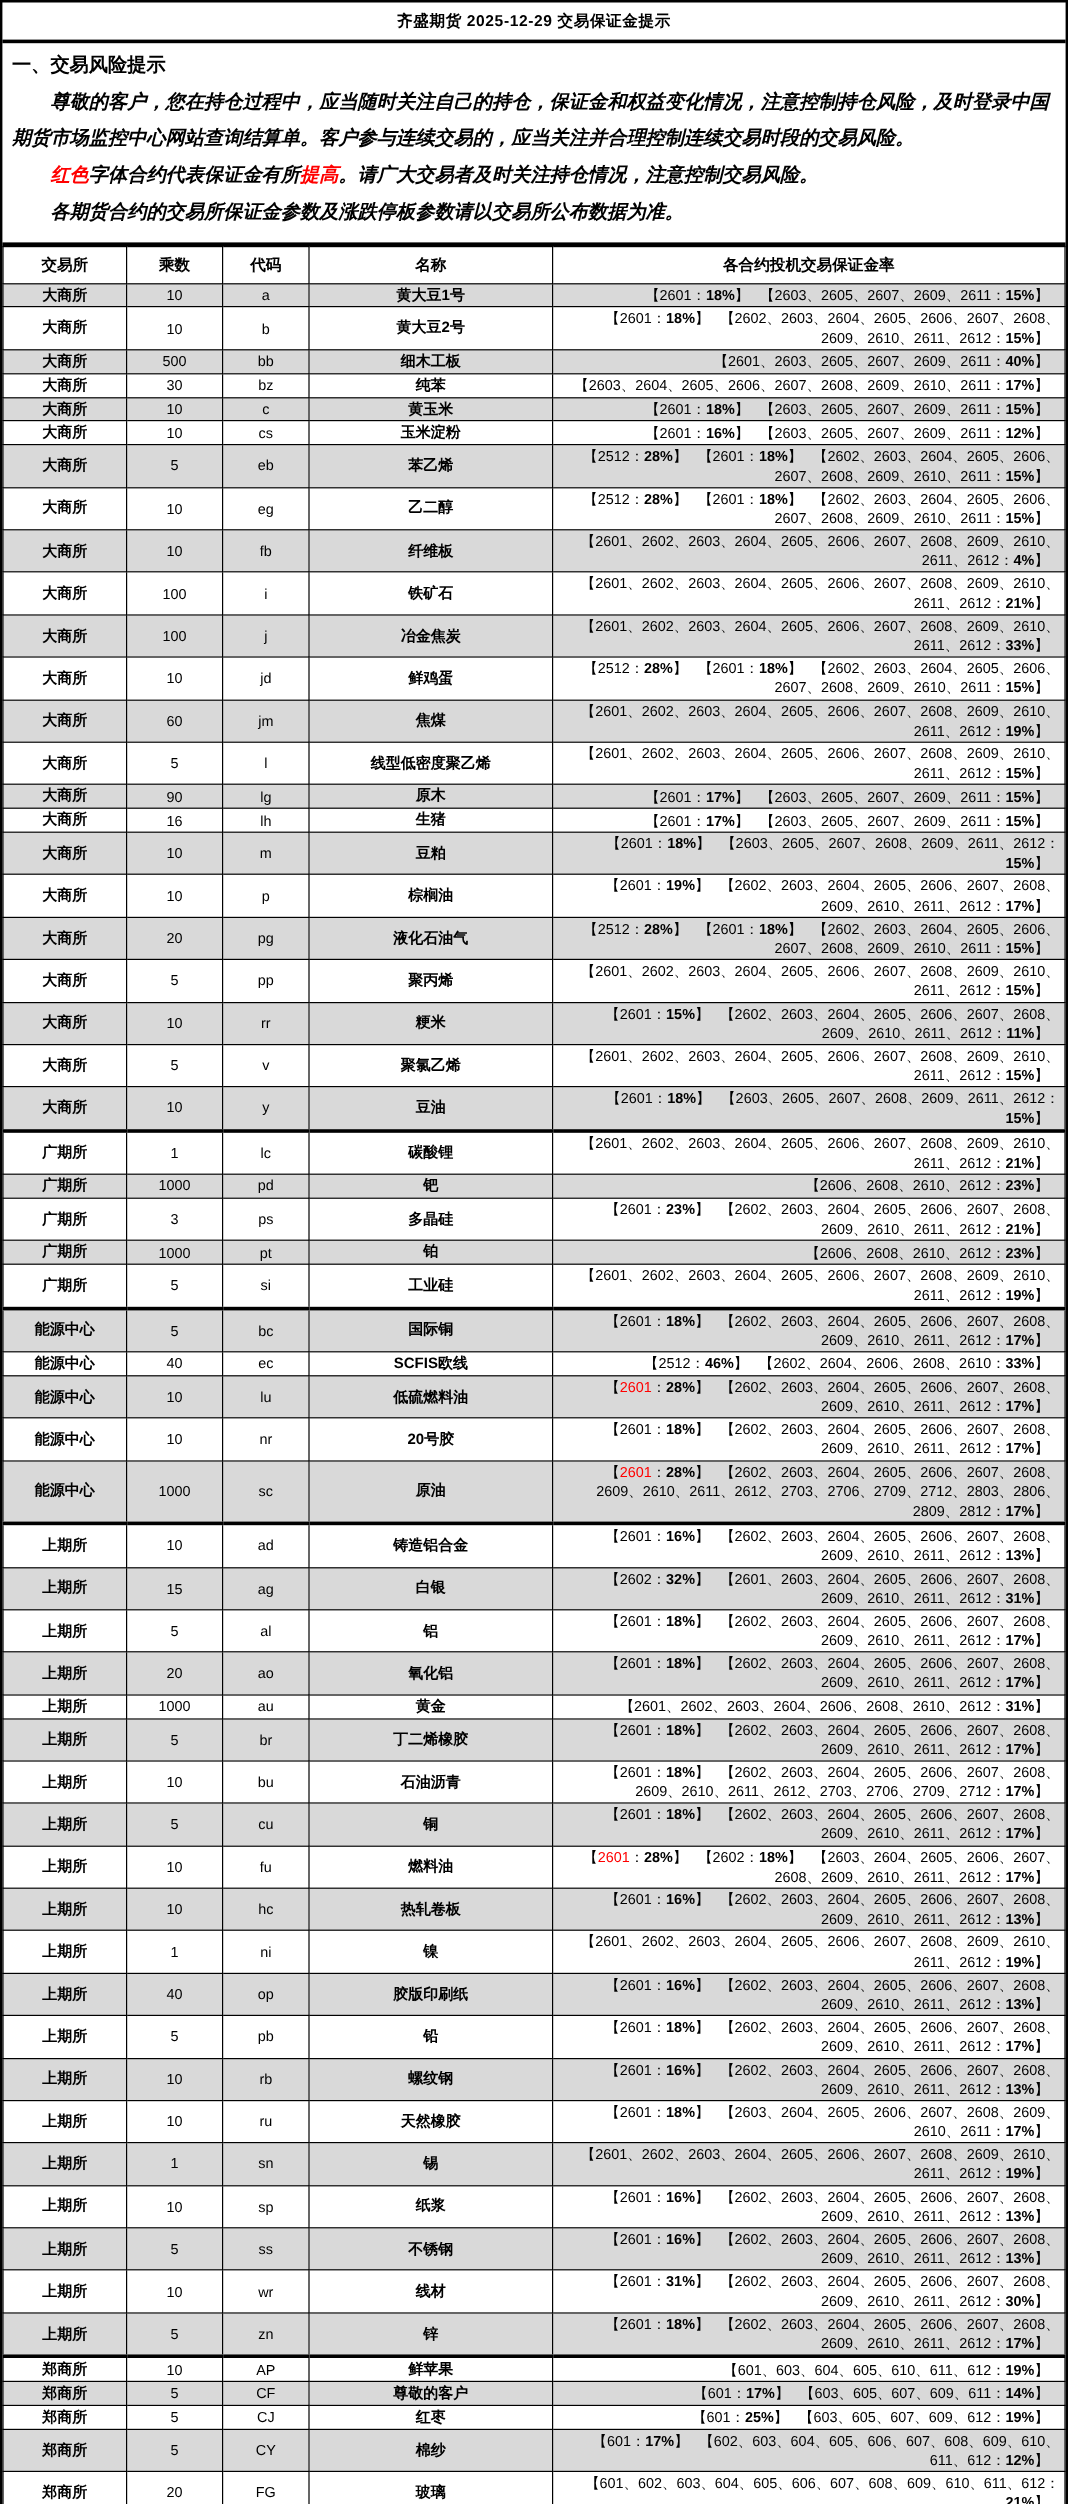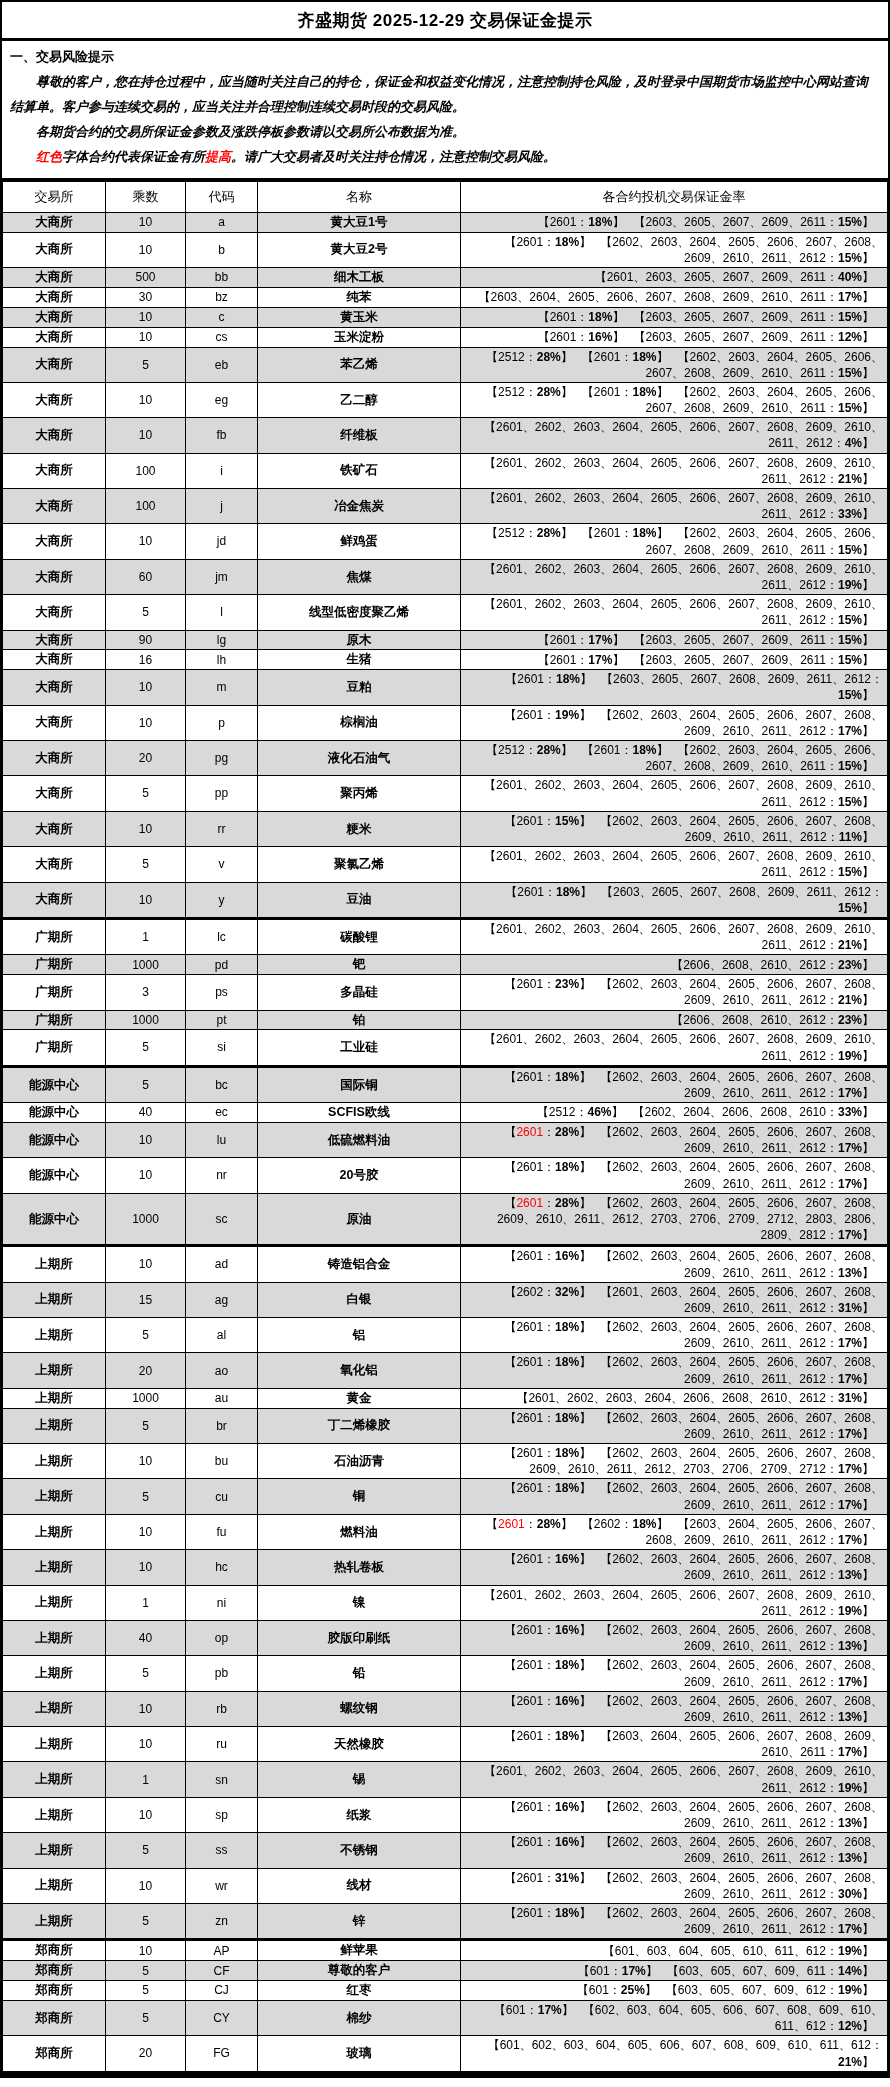--- a/index.html
+++ b/index.html
@@ -1,47 +1,47 @@
 <!DOCTYPE html>
 <html lang="zh" style="--red: #ff0000; --shade: #d9d9d9;"><head>
 <meta charset="utf-8">
 <style>
   :root { --red:#ff0000; --shade:#d9d9d9; }
   html,body { margin:0; padding:0; background:#fff; }
   body { width:890px; font-family:"Liberation Sans","DejaVu Sans",sans-serif; color:#000; }
   .page { border:2px solid #000; border-bottom:6px solid #000; }
-  .title { text-align:center; font-weight:bold; font-size:17px; padding:7px 0 6px; border-bottom:3px solid #000; letter-spacing:.5px; }
-  .notices { padding:4px 10px 8px 8px; font-size:13px; font-weight:bold; line-height:1.92; border-bottom:3px solid #000; }
+  .title { text-align:center; font-weight:bold; font-size:13px; padding:7px 0 6px; border-bottom:3px solid #000; letter-spacing:.5px; }
+  .notices { padding:4px 10px 8px 8px; font-size:16px; font-weight:bold; line-height:1.92; border-bottom:3px solid #000; }
   .notices p { margin:0; }
   .indent { text-indent:2em;font-style:italic; }
   .red { color:var(--red); }
   table { width:100%; border-collapse:collapse; table-layout:fixed; }
   col.c-ex{width:103px;} col.c-mu{width:80px;} col.c-cd{width:72px;} col.c-nm{width:203px;}
-  th { border:1px solid #000; font-weight:normal; font-size:13px; text-align:center; padding:6px 2px; background:#fff; }
+  th { border:1px solid #000; font-weight:bold; font-size:13px; text-align:center; padding:6px 2px; background:#fff; }
   td { border:1px solid #000; font-size:12px; padding:1px 3px; height:16.5px; line-height:1.35; overflow:hidden; }
   td.c { text-align:center; }
   td.cjk { font-weight:bold; font-size:12.5px; }
   td.rate { text-align:right; padding:1px 4px 1px 6px; }
   td.rate b { font-weight:bold; }
   .seg { margin-right:9px; white-space:normal; }
   tr.shade td { background:var(--shade); }
   tr.gs td { border-top:3px solid #000; }
 </style>
 </head>
 <body>
 
 <div class="page">
 
   <div class="title">齐盛期货 2025-12-29 交易保证金提示</div>
 
   <div class="notices">
     <p>一、交易风险提示</p>
     <p class="indent">尊敬的客户，您在持仓过程中，应当随时关注自己的持仓，保证金和权益变化情况，注意控制持仓风险，及时登录中国期货市场监控中心网站查询结算单。客户参与连续交易的，应当关注并合理控制连续交易时段的交易风险。</p>
+    <p class="indent"><span class="red">红色</span><span>字体合约代表保证金有所</span><span class="red">提高</span><span>。请广大交易者及时关注持仓情况，注意控制交易风险。</span></p>
     <p class="indent">各期货合约的交易所保证金参数及涨跌停板参数请以交易所公布数据为准。</p>
-    <p class="indent"><span class="red">红色</span><span>字体合约代表保证金有所</span><span class="red">提高</span><span>。请广大交易者及时关注持仓情况，注意控制交易风险。</span></p>
   </div>
 
   <table>
     <colgroup>
         <col class="c-ex">
         <col class="c-mu">
         <col class="c-cd">
         <col class="c-nm">
         <col>
       </colgroup>

